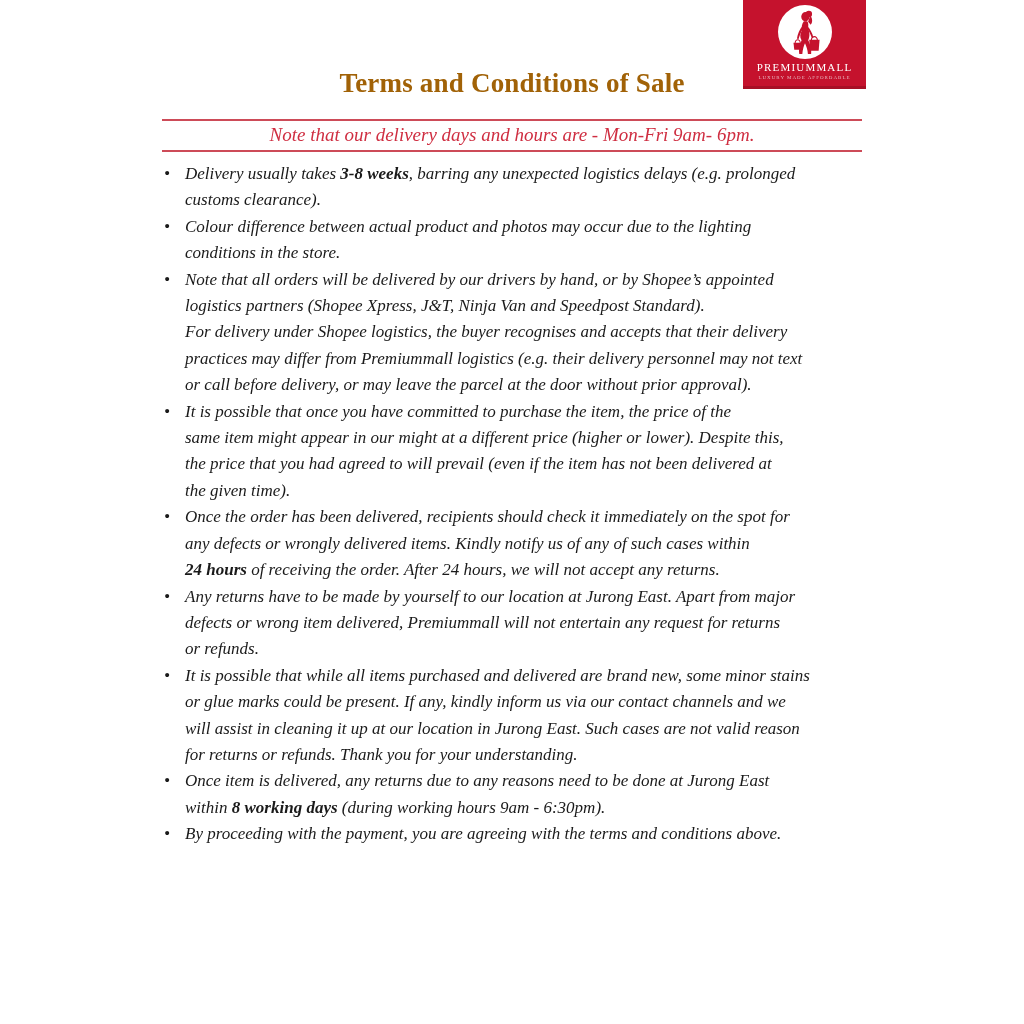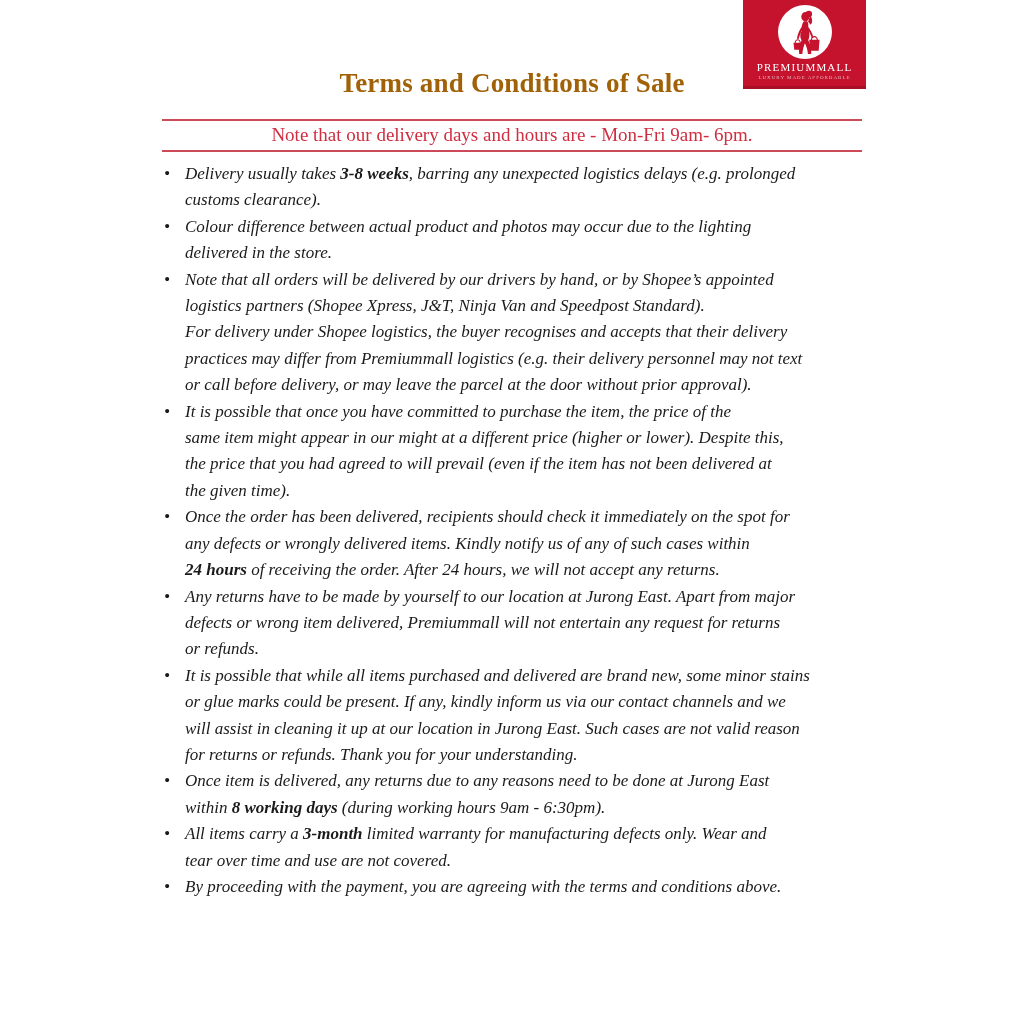--- a/index.html
+++ b/index.html
@@ -51,20 +51,21 @@
   }
   .rule {
     position:absolute; left:162px; width:700px; height:0;
     border-top:2px solid #cd4b58;
   }
   .rule-top { top:119px; }
   .rule-bottom { top:150px; }
   .delivery-note {
     position:absolute; left:162px; top:124px; width:700px;
     text-align:center;
+    font-style:italic;
     font-size:19px;
     color:#cf2e41;
   }
 
   
   .terms-list {
     position:absolute; left:162px; top:161px; width:716px;
     list-style:none;
     font-size:17px;
     line-height:26.4px;
@@ -127,21 +128,21 @@
   <div class="doc-title">Terms and Conditions of Sale</div>
 
   <div class="rule rule-top"></div>
   <div class="delivery-note">Note that our delivery days and hours are - Mon-Fri 9am- 6pm.</div>
   <div class="rule rule-bottom"></div>
 
   <ul class="terms-list" id="terms-list">
       <li><span>Delivery usually takes </span><span class="b">3-8 weeks</span><span>, barring any unexpected logistics delays (e.g. prolonged
 customs clearance).</span></li>
       <li><span>Colour difference between actual product and photos may occur due to the lighting
-delivered in the store.</span></li>
+conditions in the store.</span></li>
       <li><span>Note that all orders will be delivered by our drivers by hand, or by Shopee’s appointed
 logistics partners (Shopee Xpress, J&amp;T, Ninja Van and Speedpost Standard).
 For delivery under Shopee logistics, the buyer recognises and accepts that their delivery
 practices may differ from Premiummall logistics (e.g. their delivery personnel may not text
 or call before delivery, or may leave the parcel at the door without prior approval).</span></li>
       <li><span>It is possible that once you have committed to purchase the item, the price of the
 same item might appear in our might at a different price (higher or lower). Despite this,
 the price that you had agreed to will prevail (even if the item has not been delivered at
 the given time).</span></li>
       <li><span>Once the order has been delivered, recipients should check it immediately on the spot for
@@ -149,18 +150,16 @@
 </span><span class="b">24 hours</span><span> of receiving the order. After 24 hours, we will not accept any returns.</span></li>
       <li><span>Any returns have to be made by yourself to our location at Jurong East. Apart from major
 defects or wrong item delivered, Premiummall will not entertain any request for returns
 or refunds.</span></li>
       <li><span>It is possible that while all items purchased and delivered are brand new, some minor stains
 or glue marks could be present. If any, kindly inform us via our contact channels and we
 will assist in cleaning it up at our location in Jurong East. Such cases are not valid reason
 for returns or refunds. Thank you for your understanding.</span></li>
       <li><span>Once item is delivered, any returns due to any reasons need to be done at Jurong East
 within </span><span class="b">8 working days</span><span> (during working hours 9am - 6:30pm).</span></li>
-      <li><span>All items carry a </span><span class="b">3-month</span><span> limited warranty for manufacturing defects only. Wear and
-tear over time and use are not covered.</span></li>
       <li><span>By proceeding with the payment, you are agreeing with the terms and conditions above.</span></li>
     </ul>
 
 </div>
 
 </body></html>

